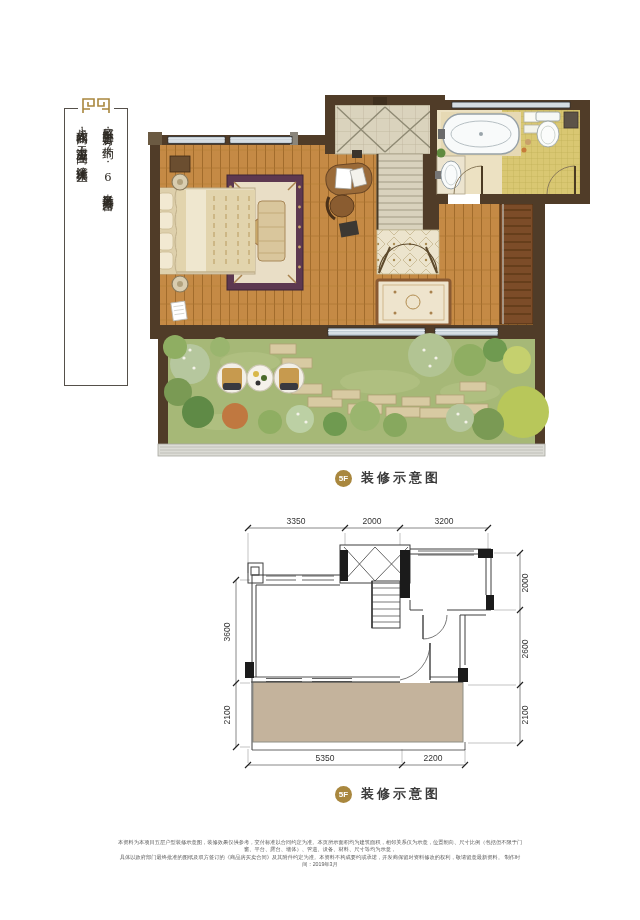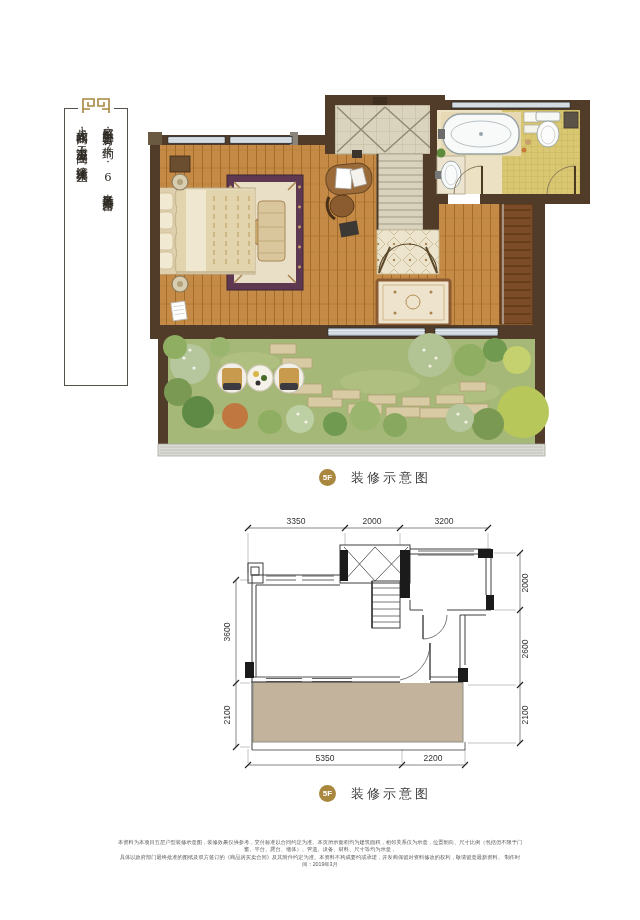--- a/index.html
+++ b/index.html
@@ -9,25 +9,25 @@
   .intro-box{position:absolute;left:64px;top:108px;width:62px;height:276px;
              border:1px solid #55504a;background:#fff;}
   .intro-ornament{position:absolute;left:50%;top:-12px;transform:translateX(-50%);
                   background:#fff;padding:0 3px;line-height:0;}
   .intro-text{position:absolute;top:10px;bottom:8px;left:6px;right:6px;
               writing-mode:vertical-rl;text-orientation:upright;
               font-family:"DejaVu Serif","Liberation Serif",serif;
               font-size:11.5px;letter-spacing:1px;color:#2e2a24;line-height:26px;}
   .intro-col{margin:0;}
   
-  .plan-label{position:absolute;left:319px;display:flex;}
+  .plan-label{position:absolute;left:335px;display:flex;align-items:center;}
   .plan-badge{width:17px;height:17px;border-radius:50%;background:#a9873e;color:#fff;
               font-size:8px;font-weight:bold;display:flex;align-items:center;
               justify-content:center;letter-spacing:0;}
-  .plan-title{margin-left:15px;font-size:13px;font-weight:normal;color:#3b3b3b;letter-spacing:3px;}
+  .plan-title{margin-left:9px;font-size:13px;font-weight:bold;color:#3b3b3b;letter-spacing:3px;}
   #deco-label{top:469px;}
   #struct-label{top:785px;}
   
   .disclaimer{position:absolute;top:838px;left:-90px;width:820px;
               transform:scale(0.5);transform-origin:50% 0;
               text-align:center;font-size:10.5px;line-height:15px;color:#5a5a5a;}
   svg text{font-family:"Liberation Sans","DejaVu Sans",sans-serif;}
 </style>
 </head>
 <body>

